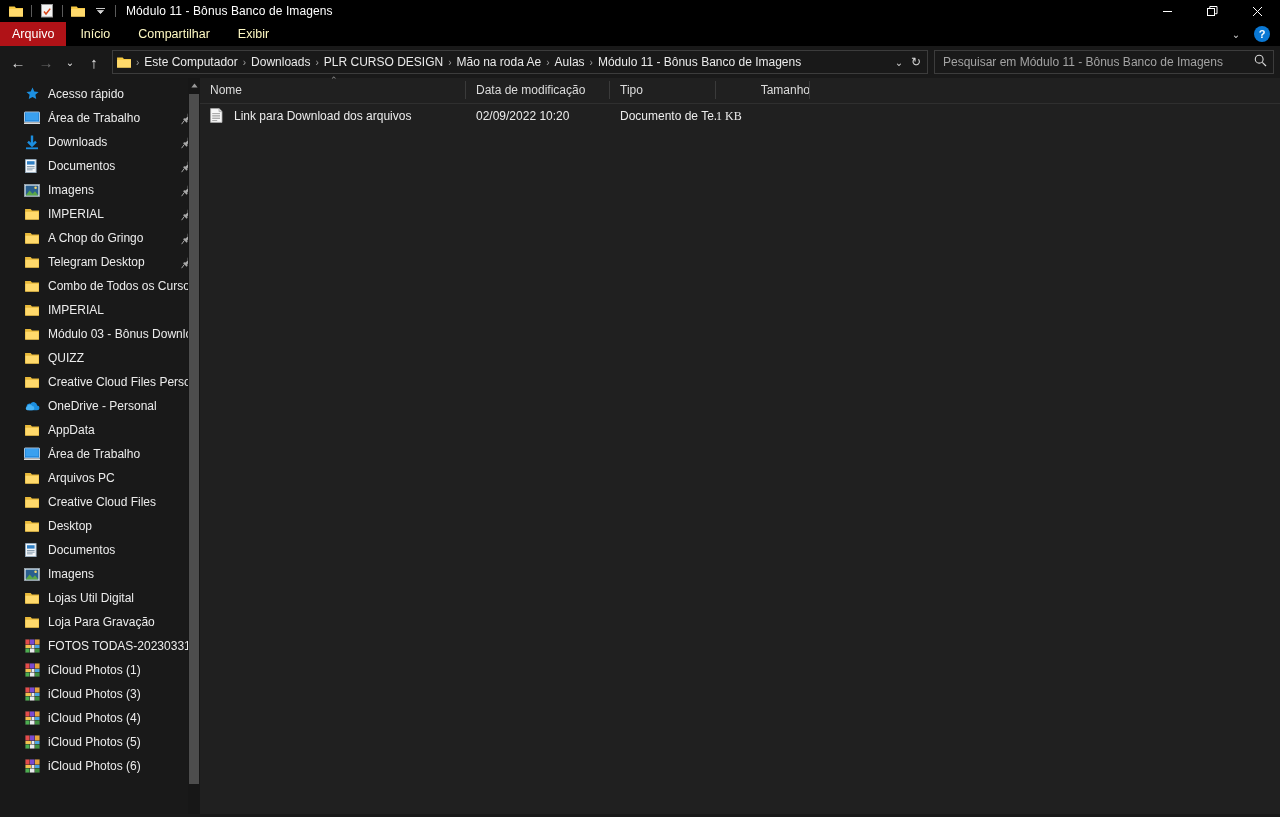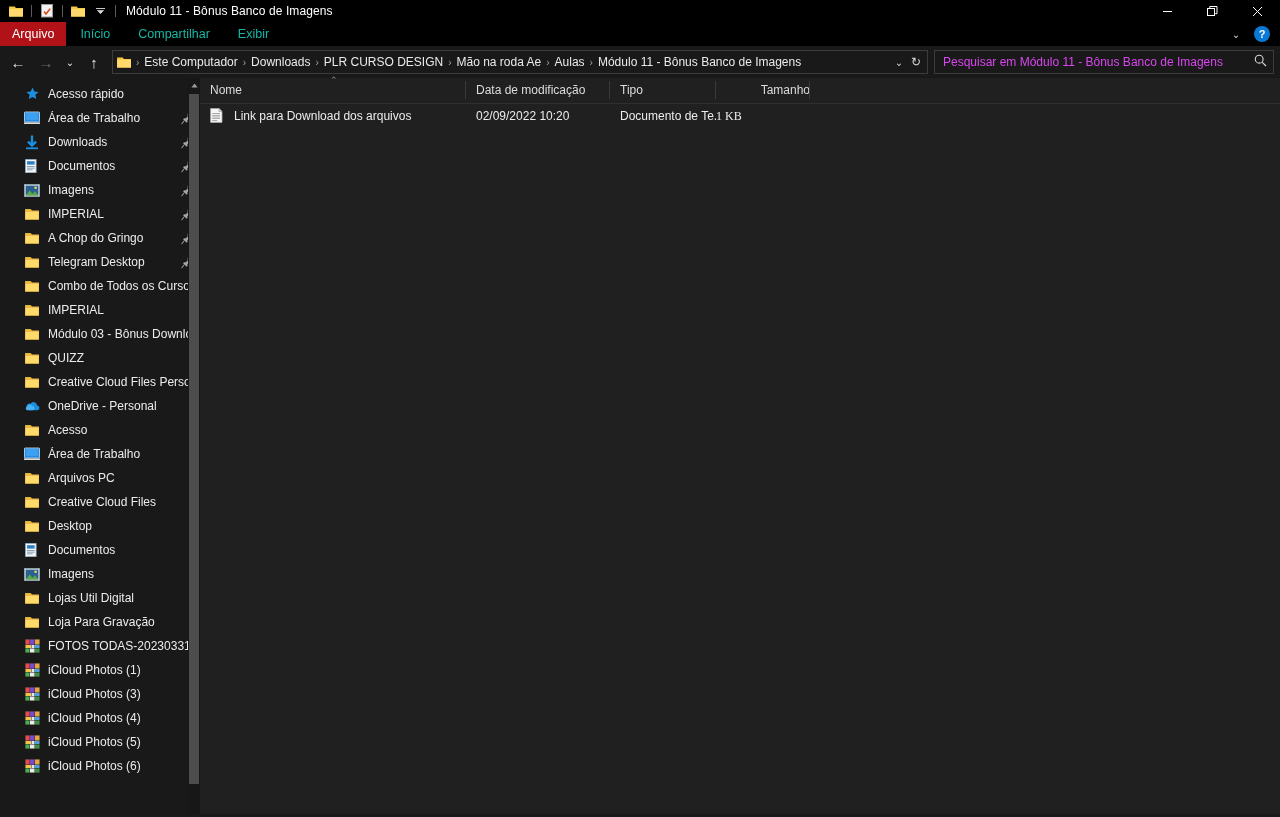--- a/index.html
+++ b/index.html
@@ -39,21 +39,21 @@
     color:#ffffff; font-size:11px; line-height:1;
   }
 
   
   .ribbon{
     position:relative; height:24px; background:#000000;
     display:flex; align-items:stretch;
   }
   .rtab{
     display:flex; align-items:center; padding:0 14px;
-    font-size:12.5px; color:#14b8a6; white-space:nowrap;
+    font-size:12.5px; color:#fef9c3; white-space:nowrap;
   }
   .rtab.file{ background:#b01217; color:#ffffff; padding:0 12px; }
   .ribbon-right{
     position:absolute; right:4px; top:0; height:24px;
     display:flex; align-items:center; gap:10px; padding-right:6px;
   }
   .chev-ribbon{ color:#d4d4d4; font-size:10px; width:16px; text-align:center; }
   .help-btn{
     width:16px; height:16px; border-radius:50%; background:#0a78d4;
     color:#ffffff; font-size:11px; font-weight:bold;
@@ -81,21 +81,21 @@
     font-size:12px; color:#eaeaea; padding:0 4px; white-space:nowrap;
   }
   .crumb-sep{ color:#a0a0a0; font-size:10px; padding:0 1px; }
   .crumb-spacer{ flex:1; }
   .crumb-drop{ color:#d0d0d0; font-size:10px; width:16px; text-align:center; }
   .crumb-refresh{ color:#d6d6d6; font-size:12px; width:18px; text-align:center; }
   .searchbox{
     width:340px; height:24px; margin-left:6px; border:1px solid #3c3c3c;
     display:flex; align-items:center; padding:0 6px 0 8px;
   }
-  .search-ph{ flex:1; font-size:12px; color:#d946ef; white-space:nowrap; overflow:hidden; }
+  .search-ph{ flex:1; font-size:12px; color:#a3a3a3; white-space:nowrap; overflow:hidden; }
   .search-ic{ color:#d8d8d8; font-size:12px; }
 
   
   .body{ display:flex; height:736px; }
 
   
   .sidebar{
     width:200px; background:#191919; position:relative;
     overflow:hidden; flex:0 0 200px;
   }
@@ -436,21 +436,21 @@
           </span>
           <span class="nav-lbl">OneDrive - Personal</span>
         </div>
         <div class="nav-item lvl0">
           <span class="nav-ic">
             <svg width="15" height="13" viewBox="0 0 16 14">
               <path d="M0 1.2h6l1.4 1.6H15v9.8H0z" fill="#e8b93a"></path>
               <path d="M0.4 4h14.2v8.2H0.4z" fill="#ffd96b"></path>
             </svg>
           </span>
-          <span class="nav-lbl">Acesso</span>
+          <span class="nav-lbl">AppData</span>
         </div>
         <div class="nav-item lvl0">
           <span class="nav-ic">
             <svg width="16" height="14" viewBox="0 0 16 14">
               <rect x="0.5" y="1" width="15" height="10" rx="0.6" fill="#1b7fd4" stroke="#cfe6fa" stroke-width="0.8"></rect>
               <rect x="1.6" y="2" width="12.8" height="7.4" fill="#3aa0ef"></rect>
               <rect x="0" y="11.4" width="16" height="1.6" fill="#dcdcdc"></rect>
             </svg>
           </span>
           <span class="nav-lbl">Área de Trabalho</span>

